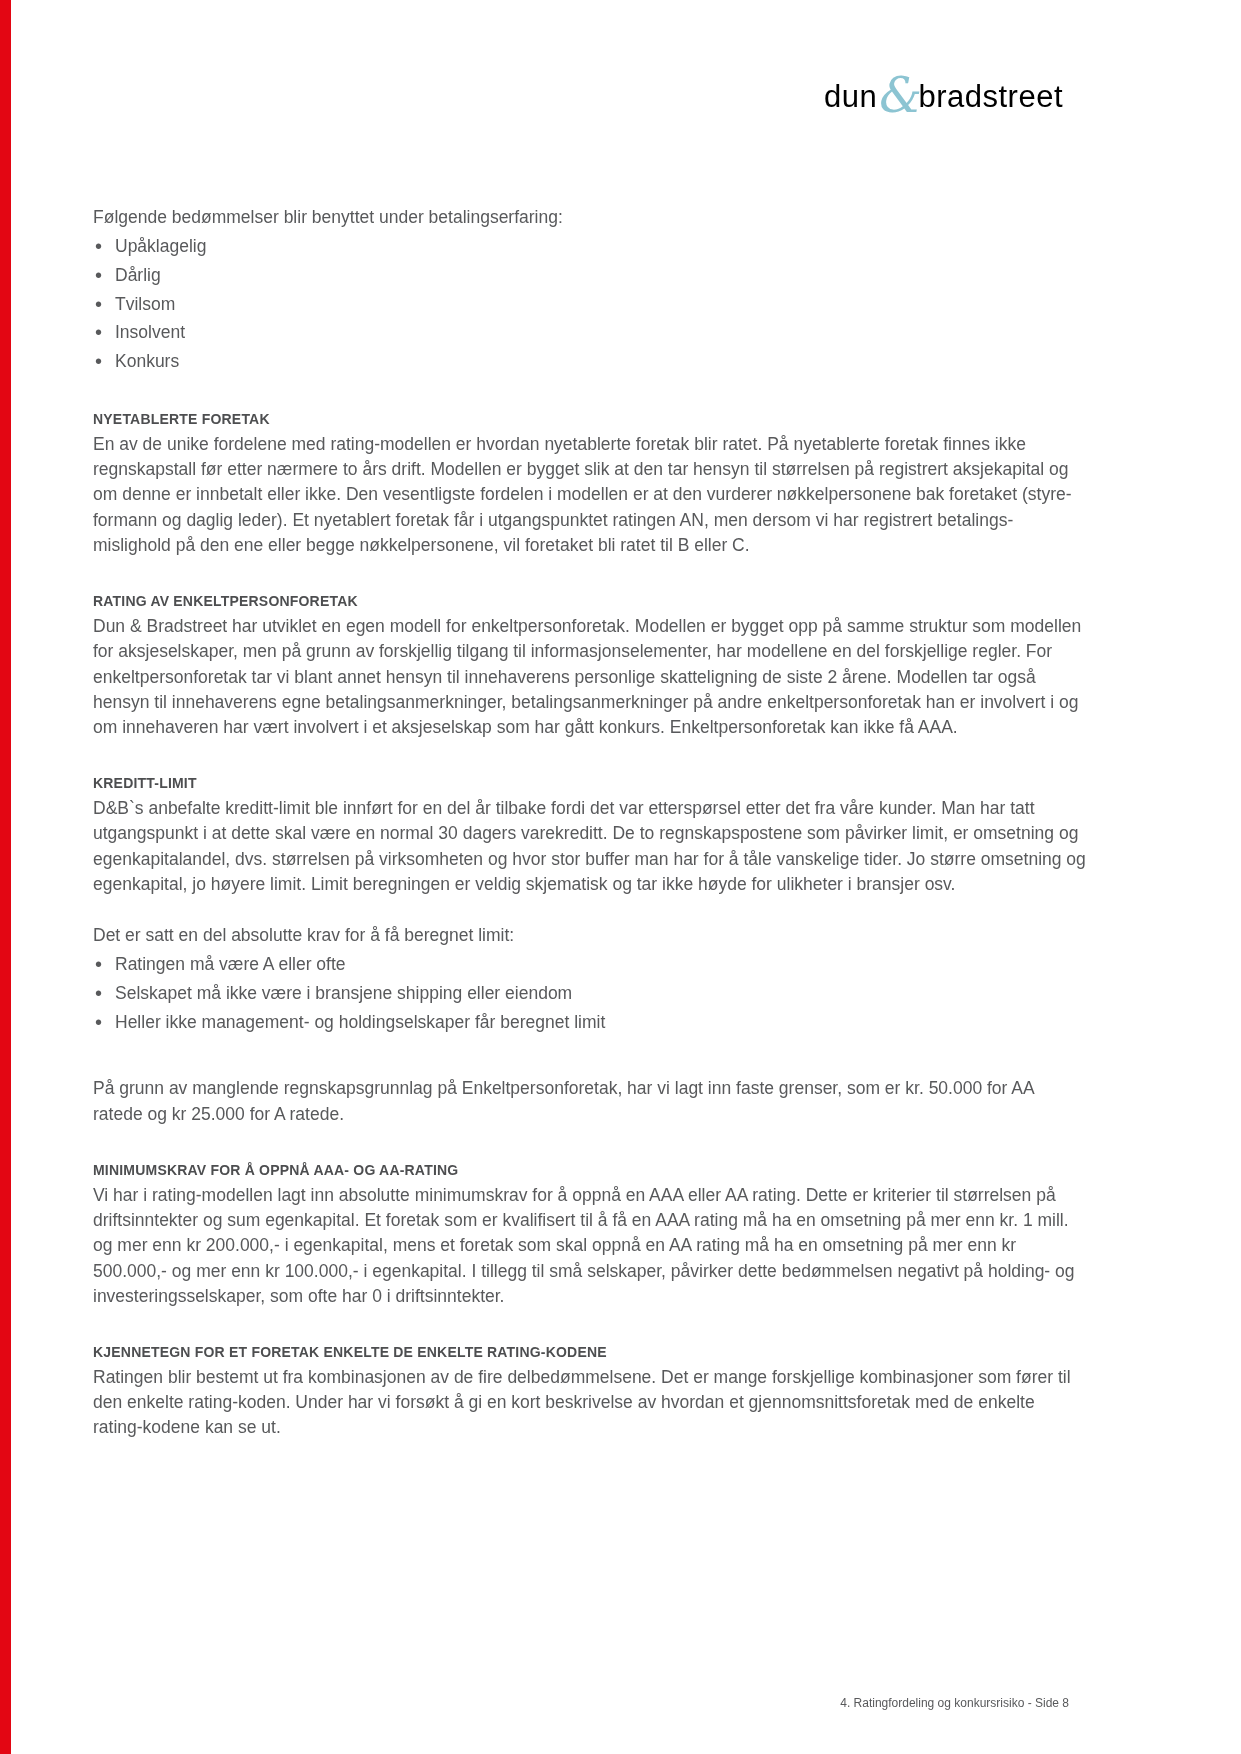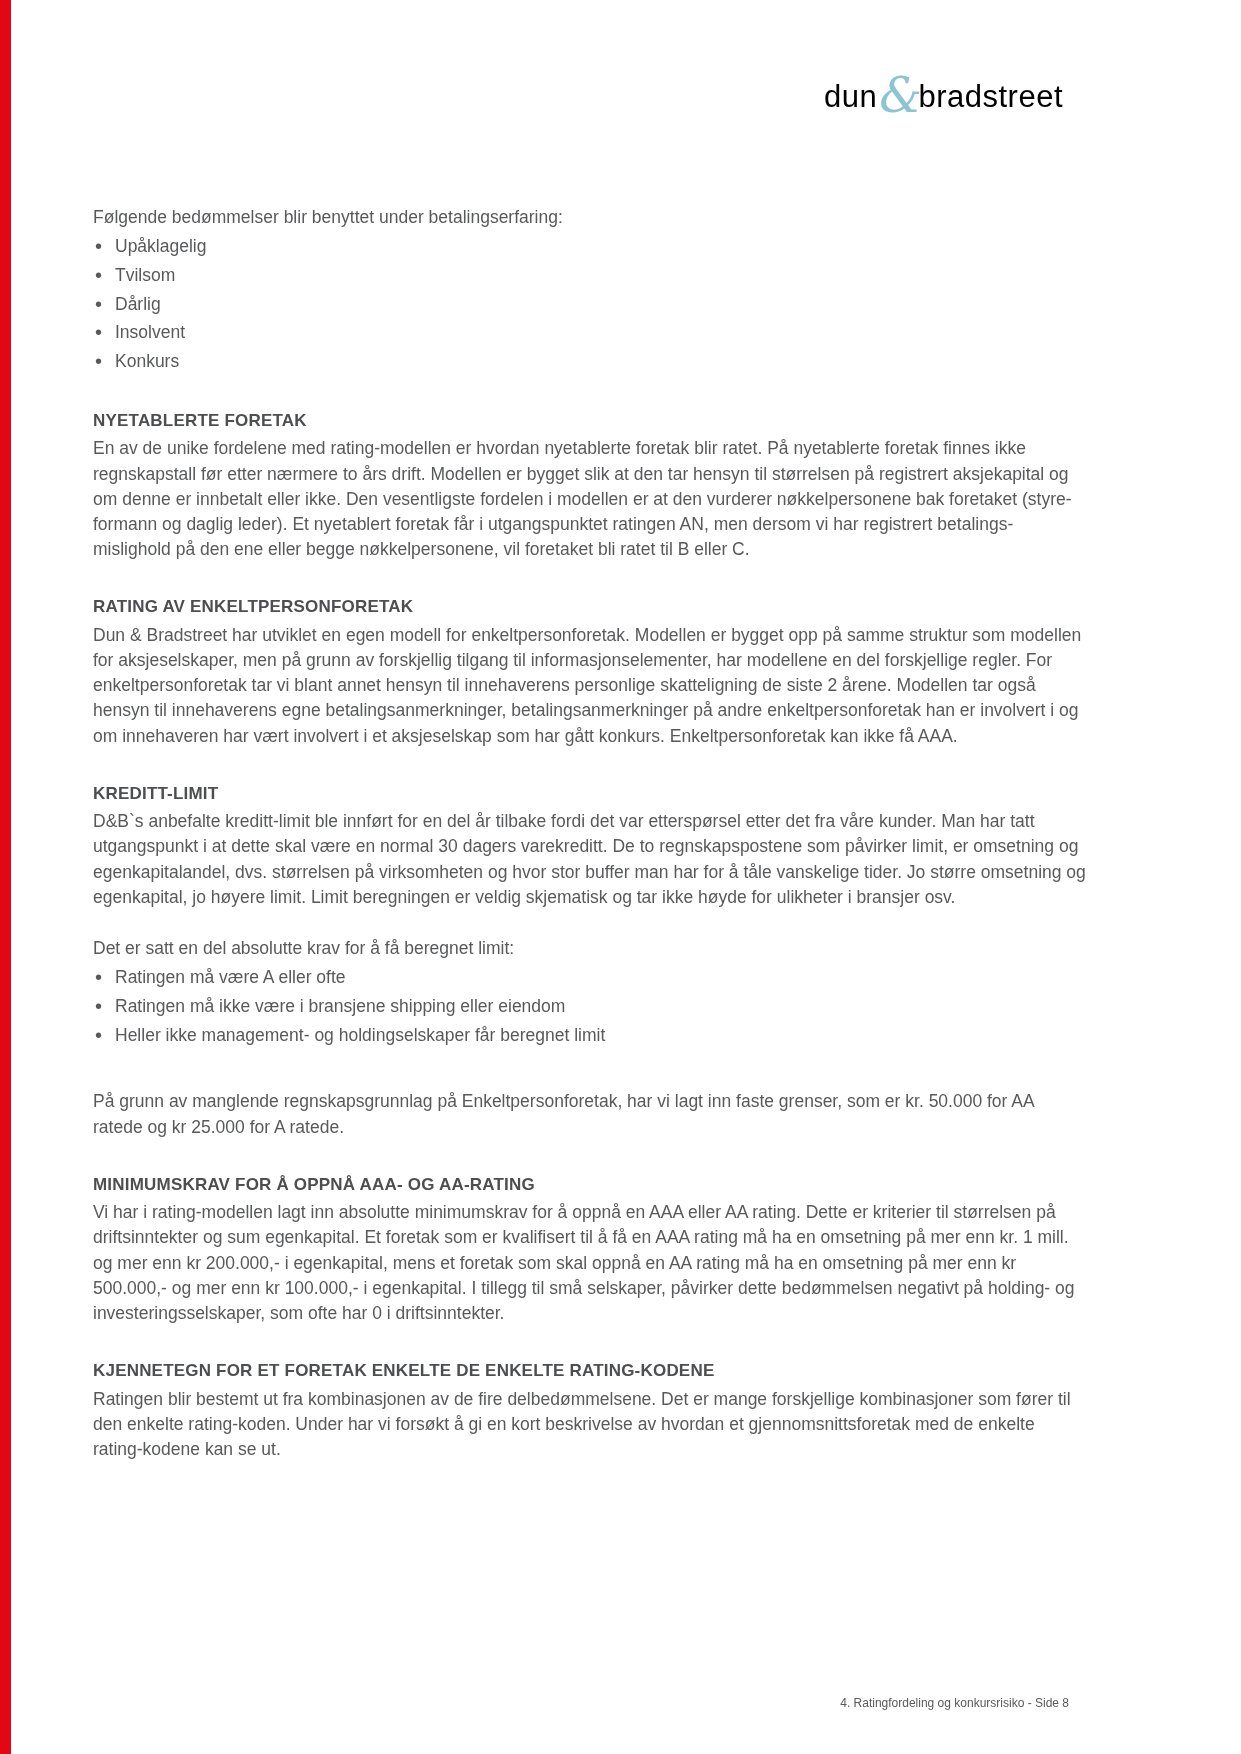--- a/index.html
+++ b/index.html
@@ -69,21 +69,21 @@
   ul.bullets li::before {
     content: "\2022";
     position: absolute;
     left: 0;
     top: 1px;
     font-size: 20px;
     color: #58595b;
   }
   .section { margin-top: 33px; }
   .section h2 {
-    font-size: 17px;
+    font-size: 14px;
     font-weight: bold;
     color: #4d4e50;
     margin: 0 0 3px 0;
     letter-spacing: 0.2px;
   }
   .list-lead { margin-top: 26px !important; }
   .after-para { margin-top: 40px !important; }
   .footer {
     position: absolute;
     right: 172px;
@@ -101,43 +101,43 @@
 
   <div class="logo">
     <span class="logo-dun">dun</span><span class="logo-amp">&amp;</span><span class="logo-brad">bradstreet</span>
   </div>
 
   <div class="content">
 
     <p class="lead">Følgende bedømmelser blir benyttet under betalingserfaring:</p>
     <ul class="bullets">
       <li>Upåklagelig</li>
+      <li>Dårlig</li>
       <li>Tvilsom</li>
-      <li>Dårlig</li>
       <li>Insolvent</li>
       <li>Konkurs</li>
     </ul>
 
     <div class="section">
       <h2>NYETABLERTE FORETAK</h2>
       <p>En av de unike fordelene med rating-modellen er hvordan nyetablerte foretak blir ratet. På nyetablerte foretak finnes ikke regnskapstall før etter nærmere to års drift. Modellen er bygget slik at den tar hensyn til størrelsen på registrert aksjekapital og om denne er innbetalt eller ikke. Den vesentligste fordelen i modellen er at den vurderer nøkkelpersonene bak foretaket (styre- formann og daglig leder). Et nyetablert foretak får i utgangspunktet ratingen AN, men dersom vi har registrert betalings- mislighold på den ene eller begge nøkkelpersonene, vil foretaket bli ratet til B eller C.</p>
     </div>
 
     <div class="section">
       <h2>RATING AV ENKELTPERSONFORETAK</h2>
       <p>Dun &amp; Bradstreet har utviklet en egen modell for enkeltpersonforetak. Modellen er bygget opp på samme struktur som modellen for aksjeselskaper, men på grunn av forskjellig tilgang til informasjonselementer, har modellene en del forskjellige regler. For enkeltpersonforetak tar vi blant annet hensyn til innehaverens personlige skatteligning de siste 2 årene. Modellen tar også hensyn til innehaverens egne betalingsanmerkninger, betalingsanmerkninger på andre enkeltpersonforetak han er involvert i og om innehaveren har vært involvert i et aksjeselskap som har gått konkurs. Enkeltpersonforetak kan ikke få AAA.</p>
     </div>
 
     <div class="section">
       <h2>KREDITT-LIMIT</h2>
       <p>D&amp;B`s anbefalte kreditt-limit ble innført for en del år tilbake fordi det var etterspørsel etter det fra våre kunder. Man har tatt utgangspunkt i at dette skal være en normal 30 dagers varekreditt. De to regnskapspostene som påvirker limit, er omsetning og egenkapitalandel, dvs. størrelsen på virksomheten og hvor stor buffer man har for å tåle vanskelige tider. Jo større omsetning og egenkapital, jo høyere limit. Limit beregningen er veldig skjematisk og tar ikke høyde for ulikheter i bransjer osv.</p>
       <p class="list-lead">Det er satt en del absolutte krav for å få beregnet limit:</p>
       <ul class="bullets">
         <li>Ratingen må være A eller ofte</li>
-        <li>Ratingen må ikke være i bransjene shipping eller eiendom</li>
+        <li>Selskapet må ikke være i bransjene shipping eller eiendom</li>
         <li>Heller ikke management- og holdingselskaper får beregnet limit</li>
       </ul>
       <p class="after-para">På grunn av manglende regnskapsgrunnlag på Enkeltpersonforetak, har vi lagt inn faste grenser, som er kr. 50.000 for AA ratede og kr 25.000 for A ratede.</p>
     </div>
 
     <div class="section">
       <h2>MINIMUMSKRAV FOR Å OPPNÅ AAA- OG AA-RATING</h2>
       <p>Vi har i rating-modellen lagt inn absolutte minimumskrav for å oppnå en AAA eller AA rating. Dette er kriterier til størrelsen på driftsinntekter og sum egenkapital. Et foretak som er kvalifisert til å få en AAA rating må ha en omsetning på mer enn kr. 1 mill. og mer enn kr 200.000,- i egenkapital, mens et foretak som skal oppnå en AA rating må ha en omsetning på mer enn kr 500.000,- og mer enn kr 100.000,- i egenkapital. I tillegg til små selskaper, påvirker dette bedømmelsen negativt på holding- og investeringsselskaper, som ofte har 0 i driftsinntekter.</p>
     </div>
 

